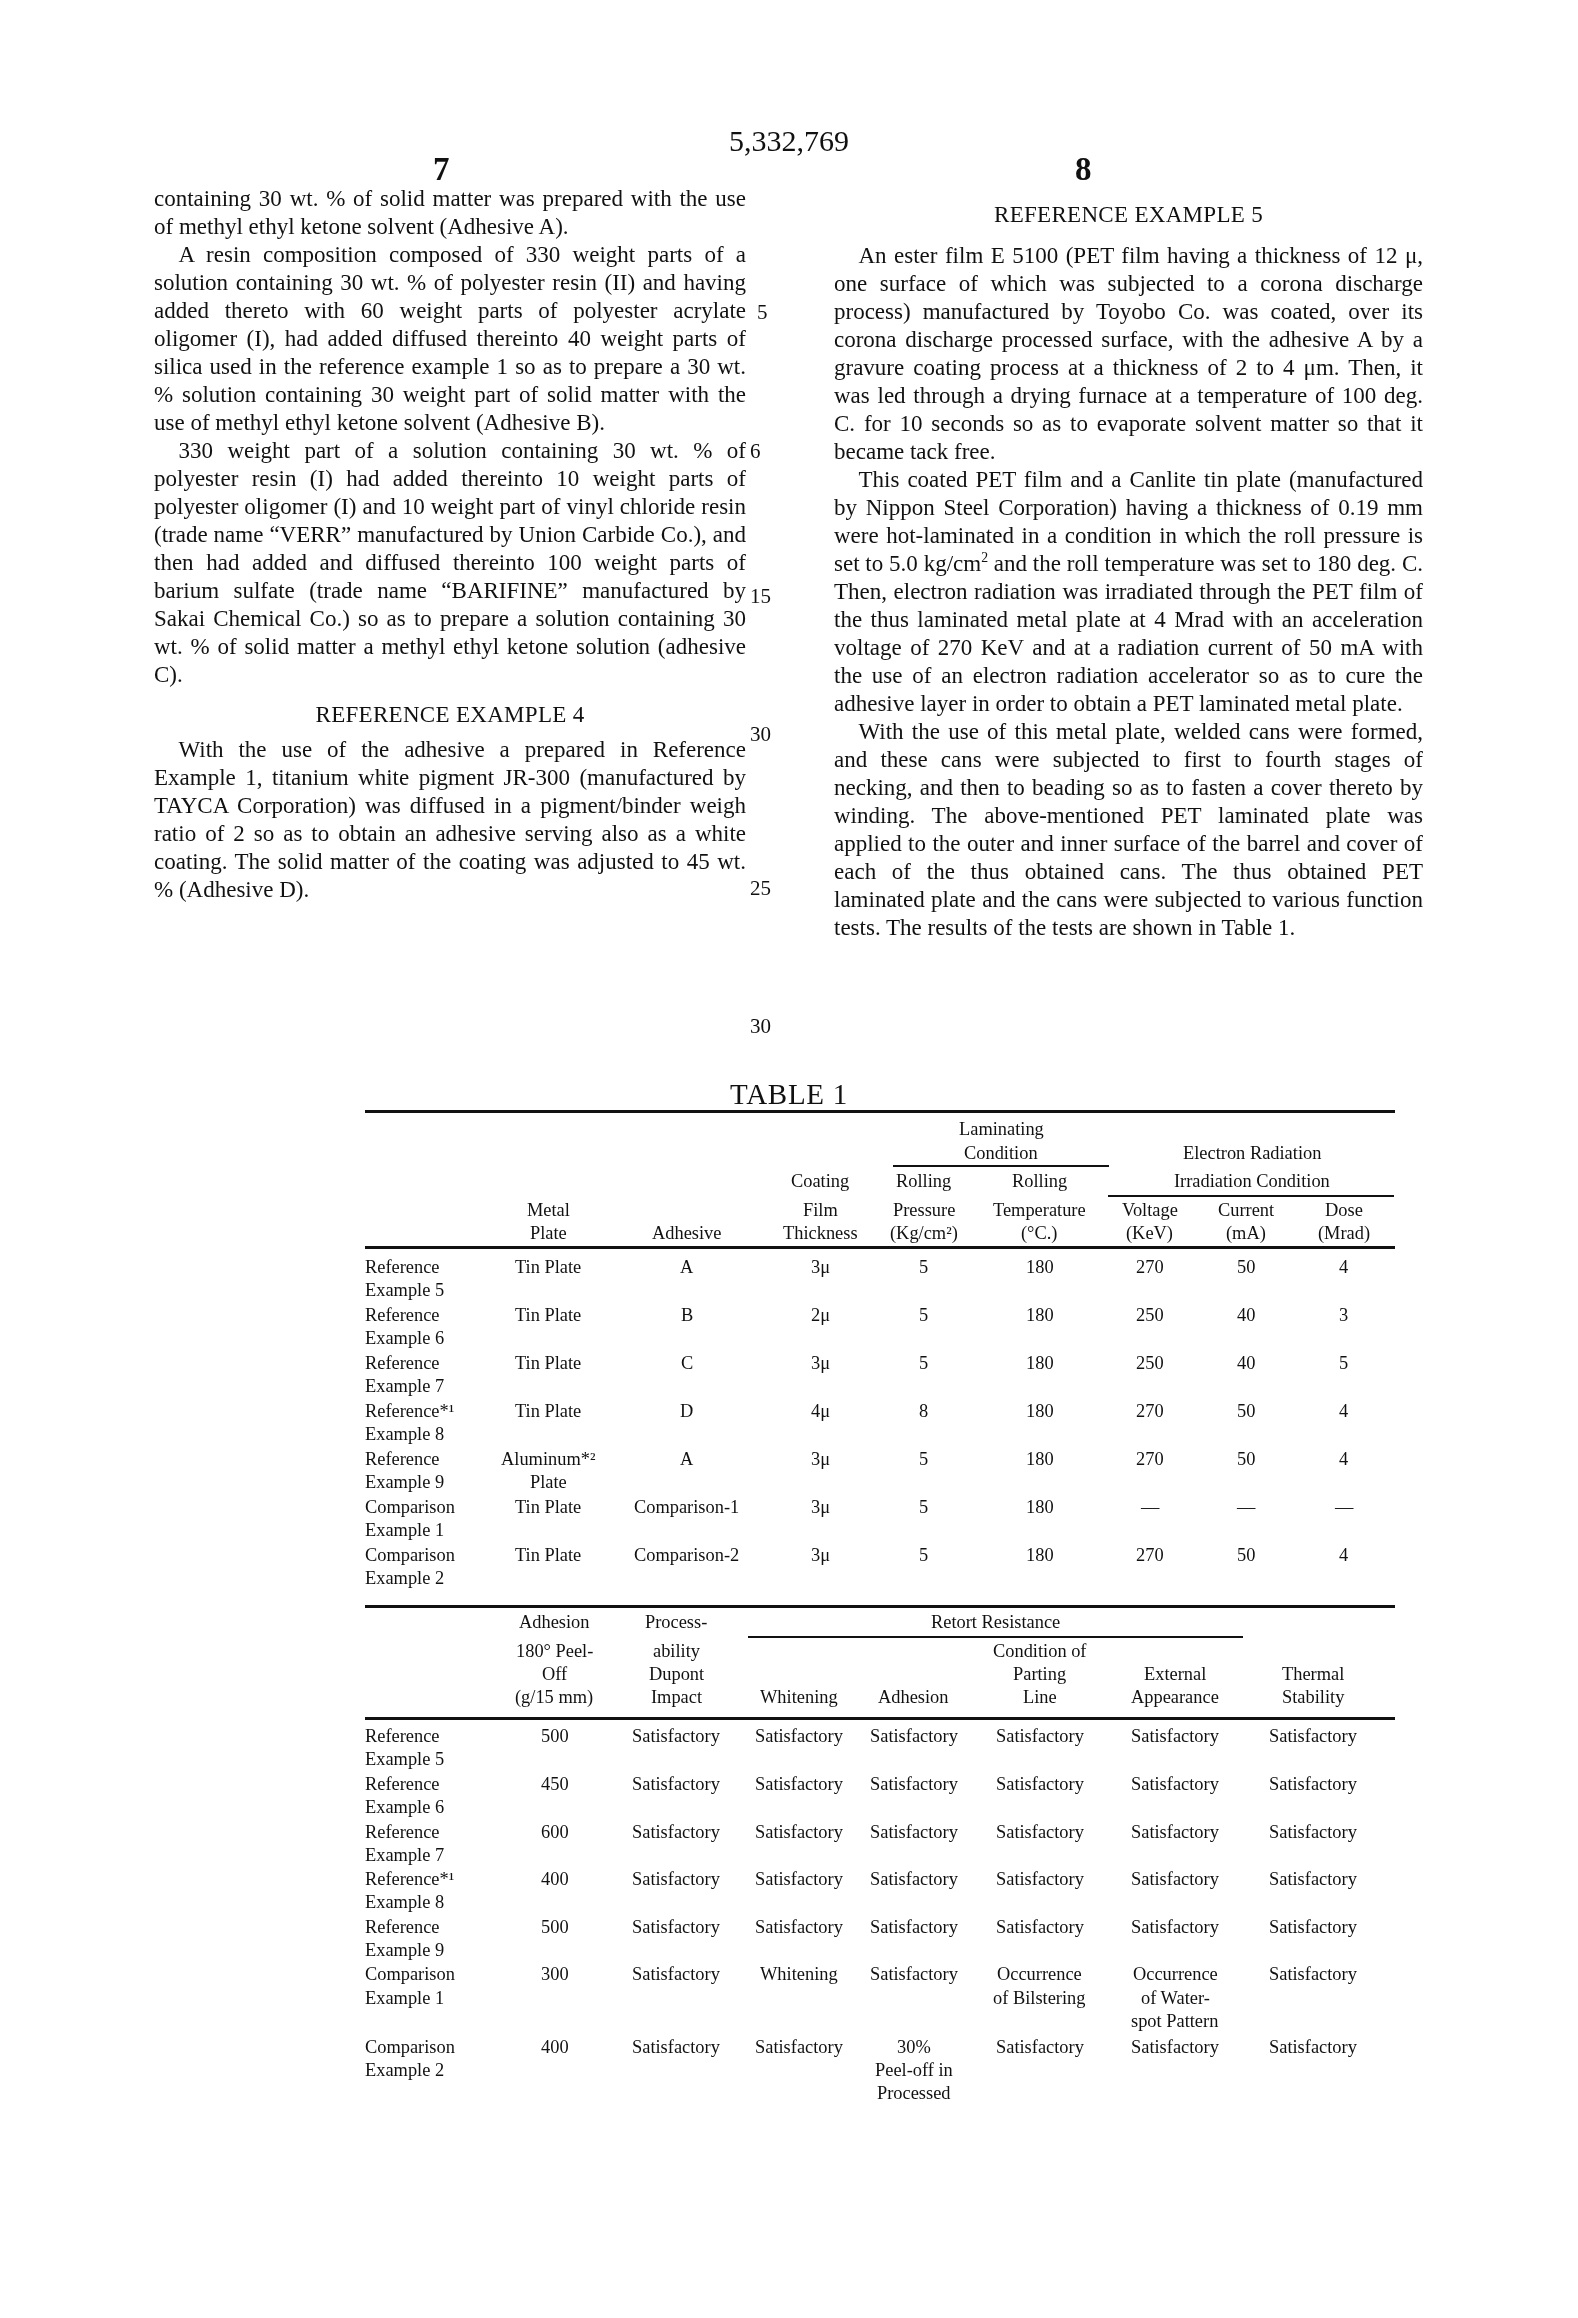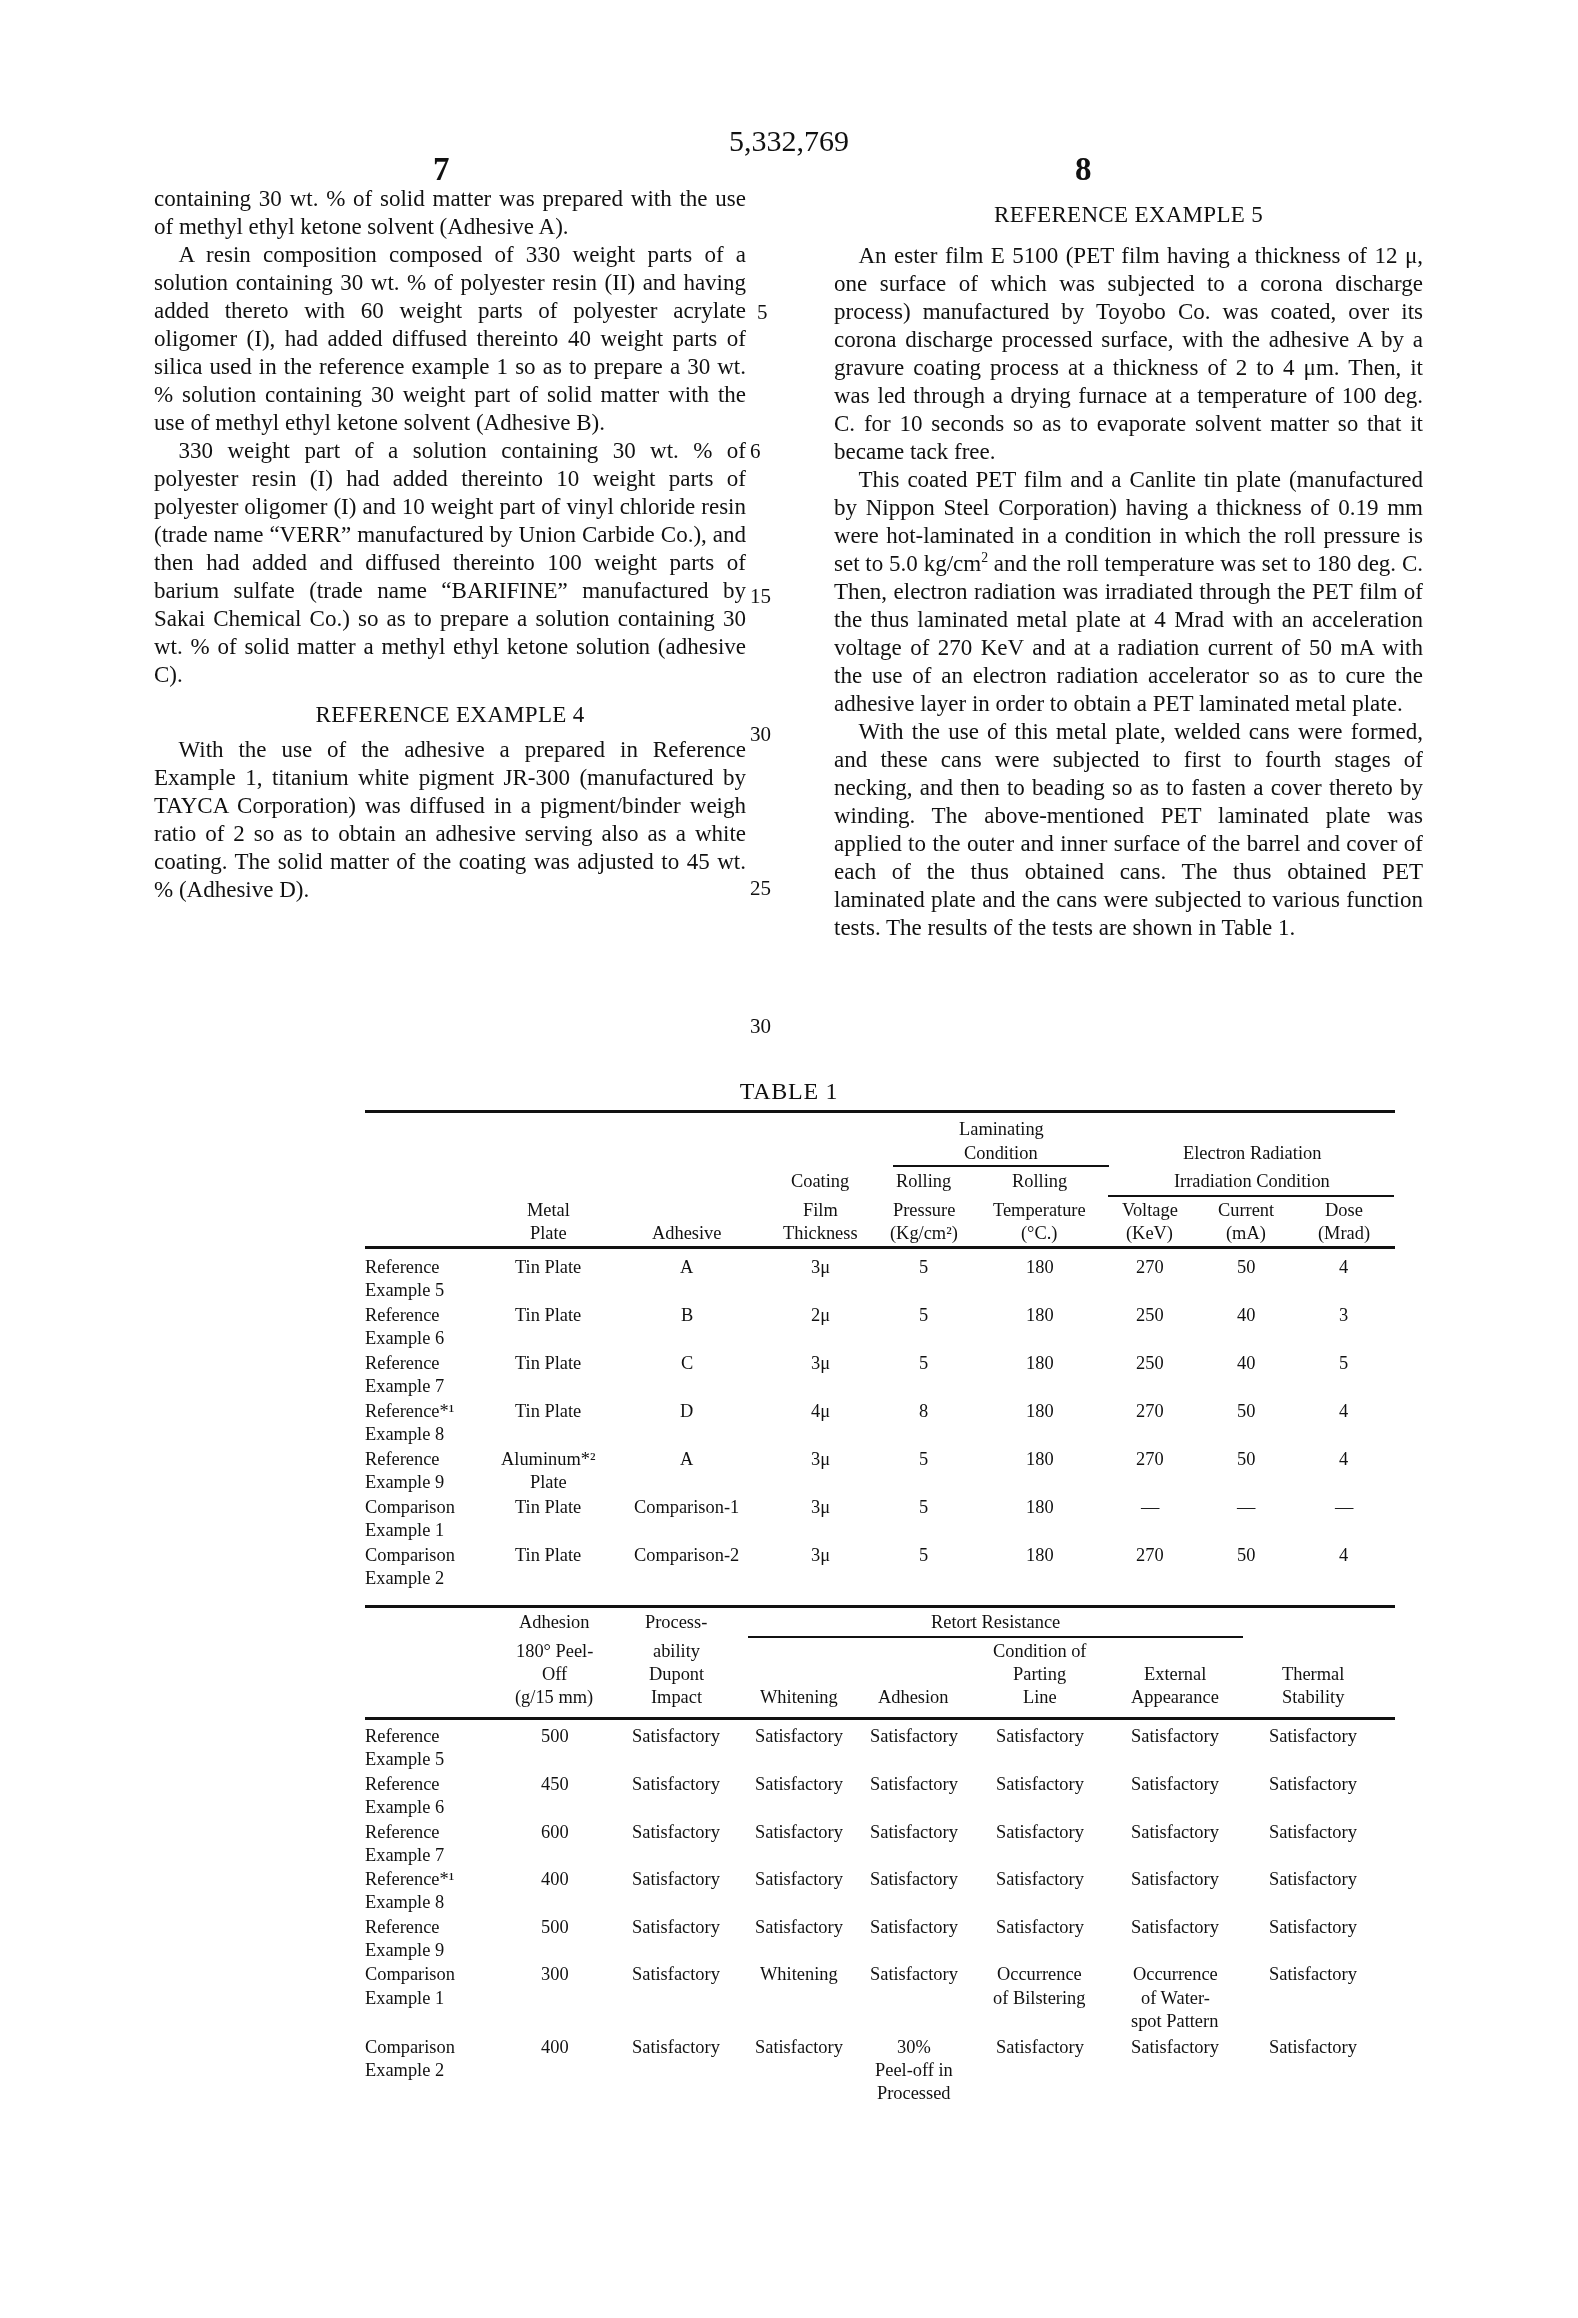--- a/index.html
+++ b/index.html
@@ -14,21 +14,21 @@
   .column { position: absolute; top: 185px; width: 592px; font-size: 23px; line-height: 28px; text-align: justify; }
   .column.left { left: 154px; }
   .column.right { left: 834px; width: 589px; }
   .column p { margin: 0; text-indent: 24.5px; }
   .column p.noindent { text-indent: 0; }
   .column h3 { margin: 12.2px 0 8.2px 0; font-weight: normal; text-align: center; font-size: 23px; line-height: 27px; letter-spacing: 0.3px; }
   .column.right h3 { margin-top: 16.3px; margin-bottom: 13.6px; }
   .line-no { position: absolute; font-size: 21px; }
   sup { font-size: 60%; line-height: 0; }
 
-  .table-title { left: 0; width: 1578px; text-align: center; top: 1078px; font-size: 24px; letter-spacing: 0.7px; }
+  .table-title { left: 0; width: 1578px; text-align: center; top: 1078px; font-size: 29px; letter-spacing: 0.7px; }
   .rule { position: absolute; left: 365px; width: 1030px; background: #111; }
   .rule.thick { height: 2.7px; }
   .subrule { position: absolute; height: 2px; background: #111; }
 
   .tbl { position: absolute; font-size: 18.4px; line-height: 23px; }
   .cell { position: absolute; text-align: center; white-space: nowrap; }
   .cell.left { text-align: left; }
 </style>
 </head>
 <body>

